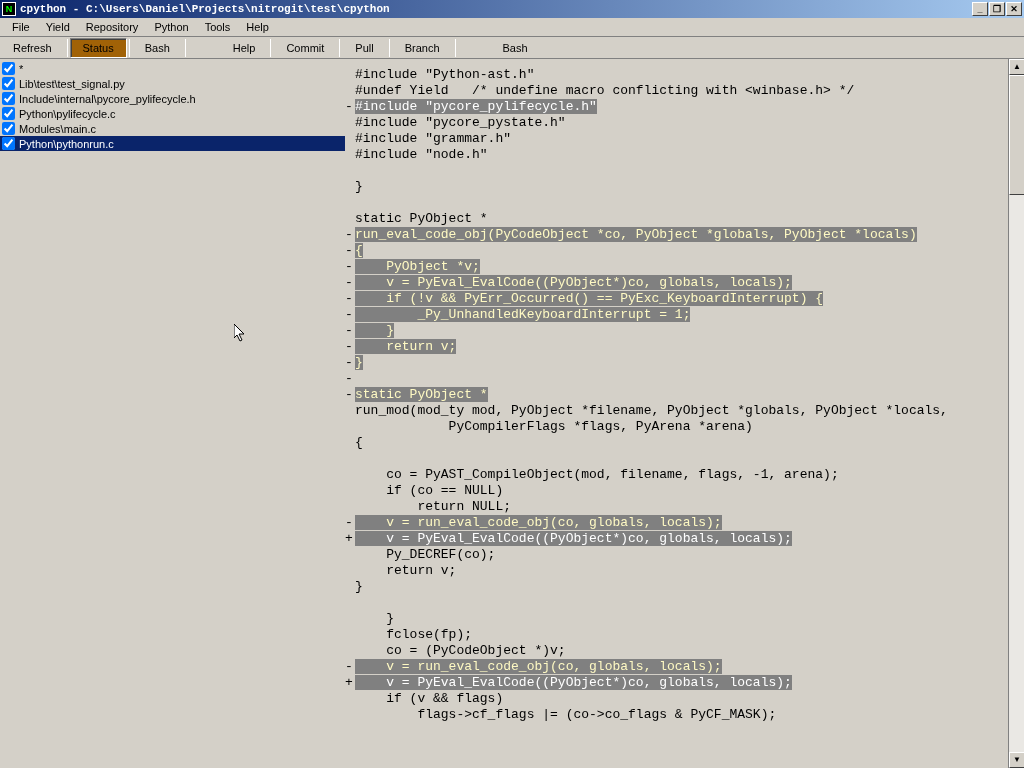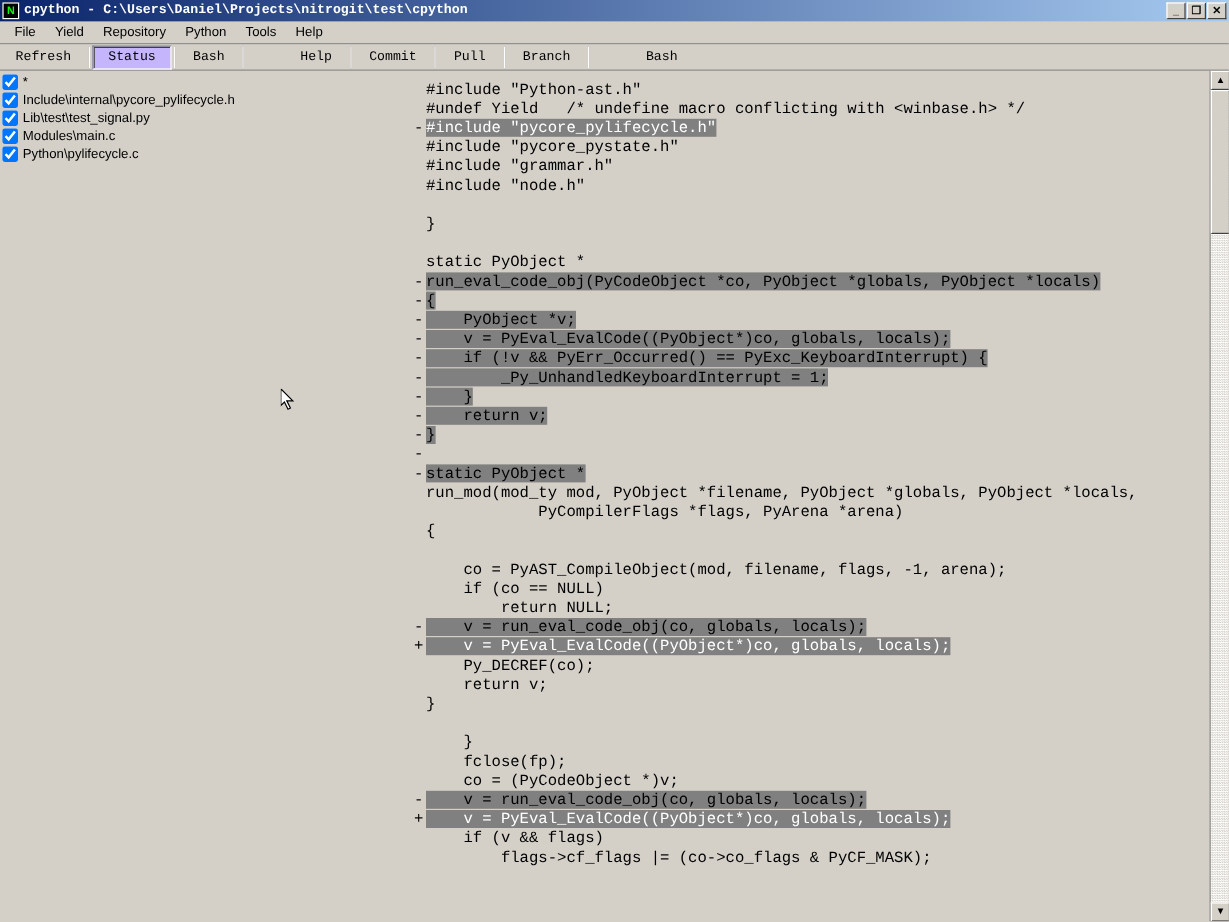--- a/index.html
+++ b/index.html
@@ -54,26 +54,25 @@
   .toolbar {
     height:22px;
     background:#d4d0c8;
     display:flex; align-items:center;
     border-bottom:1px solid #808080;
   }
   .toolbar .toolbtn {
     padding:3px 12px;
     cursor:default;
     border:1px solid transparent;
-    font-family:Liberation Mono, monospace;
   }
   .toolbar .toolbtn.active {
     border:1px solid #808080;
     border-right-color:#fff; border-bottom-color:#fff;
-    background:#c4b5fd;
+    background:#a16207;
     box-shadow: inset 1px 1px 0 #404040;
   }
   .toolbar .sep {
     width:1px; height:18px; background:#808080;
     border-right:1px solid #fff;
     margin:0 2px;
   }
   .toolbar .toolgap { width:32px; }
   
   .main {
@@ -116,21 +115,21 @@
   }
   .dl { display:block; height:16px; }
   .dl .gutter {
     display:inline-block;
     width:10px;
     text-align:left;
     color:#000;
   }
   .dl.removed .code {
     background:#808080;
-    color:#000000;
+    color:#fef9c3;
   }
   .dl.removed .gutter { color:#000; }
   .dl.added .code {
     background:#808080;
     color:#fff;
   }
   .dl.context .code {}
   .dl.hl-line .code .hl {
     background:#808080; color:#fff;
     padding:0;
@@ -208,33 +207,37 @@
   </div>
 
 <div class="main">
   <div class="filelist" id="filelist">
       <div class="file-row">
         <input type="checkbox" checked="" style="">
         <span>*</span>
       </div>
       <div class="file-row">
         <input type="checkbox" checked="" style="">
+        <span>Lib\test\test_signal.py</span>
+      </div>
+      <div class="file-row">
+        <input type="checkbox" checked="" style="">
         <span>Include\internal\pycore_pylifecycle.h</span>
       </div>
       <div class="file-row">
         <input type="checkbox" checked="" style="">
-        <span>Lib\test\test_signal.py</span>
+        <span>Python\pylifecycle.c</span>
       </div>
       <div class="file-row">
         <input type="checkbox" checked="" style="">
         <span>Modules\main.c</span>
       </div>
-      <div class="file-row">
-        <input type="checkbox" checked="" style="">
-        <span>Python\pylifecycle.c</span>
+      <div class="file-row selected">
+        <input type="checkbox" checked="" style="">
+        <span>Python\pythonrun.c</span>
       </div>
     </div>
   <div class="diffpane">
     <div class="diff-inner" id="diff"><span class="dl context"><span class="gutter"> </span><span class="code">#include "Python-ast.h"</span></span><span class="dl context"><span class="gutter"> </span><span class="code">#undef Yield   /* undefine macro conflicting with &lt;winbase.h&gt; */</span></span><span class="dl hl-line"><span class="gutter">-</span><span class="code"><span class="hl">#include "pycore_pylifecycle.h"</span></span></span><span class="dl context"><span class="gutter"> </span><span class="code">#include "pycore_pystate.h"</span></span><span class="dl context"><span class="gutter"> </span><span class="code">#include "grammar.h"</span></span><span class="dl context"><span class="gutter"> </span><span class="code">#include "node.h"</span></span><span class="dl">&nbsp;</span><span class="dl context"><span class="gutter"> </span><span class="code">}</span></span><span class="dl">&nbsp;</span><span class="dl context"><span class="gutter"> </span><span class="code">static PyObject *</span></span><span class="dl removed"><span class="gutter">-</span><span class="code">run_eval_code_obj(PyCodeObject *co, PyObject *globals, PyObject *locals)</span></span><span class="dl removed"><span class="gutter">-</span><span class="code">{</span></span><span class="dl removed"><span class="gutter">-</span><span class="code">    PyObject *v;</span></span><span class="dl removed"><span class="gutter">-</span><span class="code">    v = PyEval_EvalCode((PyObject*)co, globals, locals);</span></span><span class="dl removed"><span class="gutter">-</span><span class="code">    if (!v &amp;&amp; PyErr_Occurred() == PyExc_KeyboardInterrupt) {</span></span><span class="dl removed"><span class="gutter">-</span><span class="code">        _Py_UnhandledKeyboardInterrupt = 1;</span></span><span class="dl removed"><span class="gutter">-</span><span class="code">    }</span></span><span class="dl removed"><span class="gutter">-</span><span class="code">    return v;</span></span><span class="dl removed"><span class="gutter">-</span><span class="code">}</span></span><span class="dl removed"><span class="gutter">-</span><span class="code"></span></span><span class="dl removed"><span class="gutter">-</span><span class="code">static PyObject *</span></span><span class="dl context"><span class="gutter"> </span><span class="code">run_mod(mod_ty mod, PyObject *filename, PyObject *globals, PyObject *locals,</span></span><span class="dl context"><span class="gutter"> </span><span class="code">            PyCompilerFlags *flags, PyArena *arena)</span></span><span class="dl context"><span class="gutter"> </span><span class="code">{</span></span><span class="dl">&nbsp;</span><span class="dl context"><span class="gutter"> </span><span class="code">    co = PyAST_CompileObject(mod, filename, flags, -1, arena);</span></span><span class="dl context"><span class="gutter"> </span><span class="code">    if (co == NULL)</span></span><span class="dl context"><span class="gutter"> </span><span class="code">        return NULL;</span></span><span class="dl removed"><span class="gutter">-</span><span class="code">    v = run_eval_code_obj(co, globals, locals);</span></span><span class="dl added"><span class="gutter">+</span><span class="code">    v = PyEval_EvalCode((PyObject*)co, globals, locals);</span></span><span class="dl context"><span class="gutter"> </span><span class="code">    Py_DECREF(co);</span></span><span class="dl context"><span class="gutter"> </span><span class="code">    return v;</span></span><span class="dl context"><span class="gutter"> </span><span class="code">}</span></span><span class="dl">&nbsp;</span><span class="dl context"><span class="gutter"> </span><span class="code">    }</span></span><span class="dl context"><span class="gutter"> </span><span class="code">    fclose(fp);</span></span><span class="dl context"><span class="gutter"> </span><span class="code">    co = (PyCodeObject *)v;</span></span><span class="dl removed"><span class="gutter">-</span><span class="code">    v = run_eval_code_obj(co, globals, locals);</span></span><span class="dl added"><span class="gutter">+</span><span class="code">    v = PyEval_EvalCode((PyObject*)co, globals, locals);</span></span><span class="dl context"><span class="gutter"> </span><span class="code">    if (v &amp;&amp; flags)</span></span><span class="dl context"><span class="gutter"> </span><span class="code">        flags-&gt;cf_flags |= (co-&gt;co_flags &amp; PyCF_MASK);</span></span></div>
     <div class="scrollbar">
       <div class="sbtn">▲</div>
       <div class="track"></div>
       <div class="thumb" id="thumb" style="top: 16px; height: 120px;"></div>
       <div class="sbtn bottom">▼</div>
     </div>

